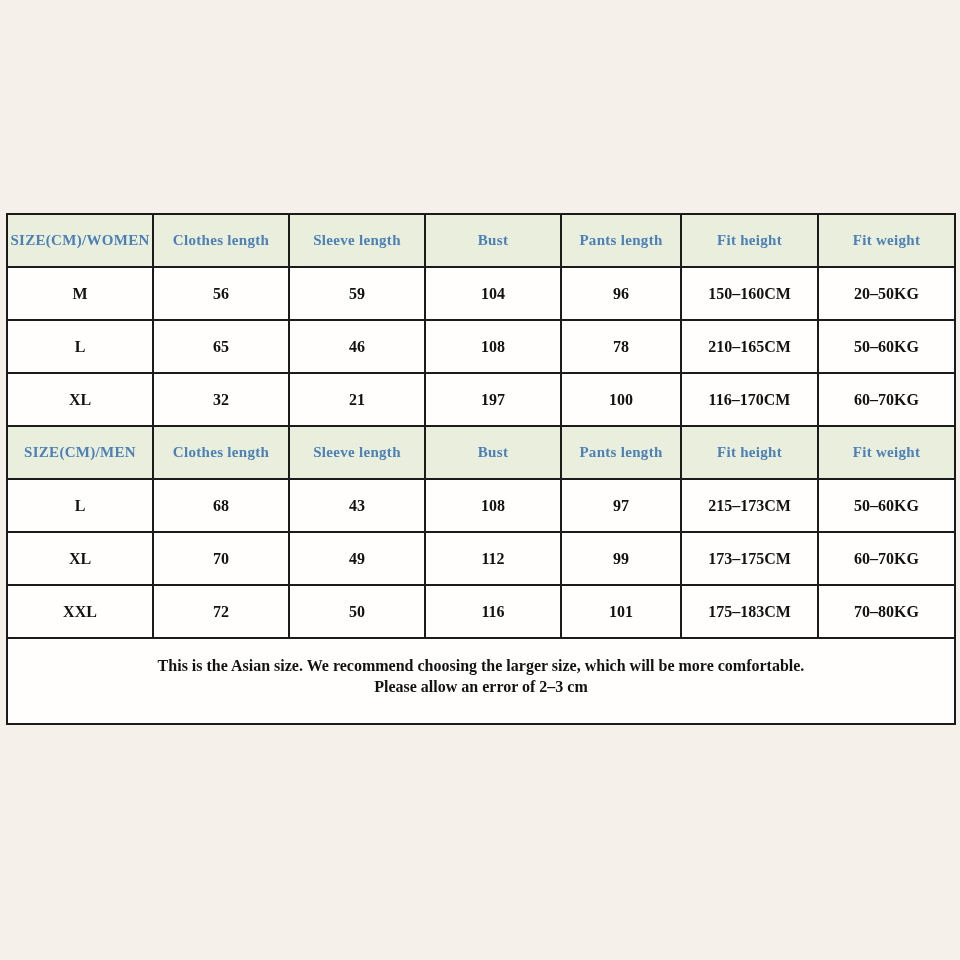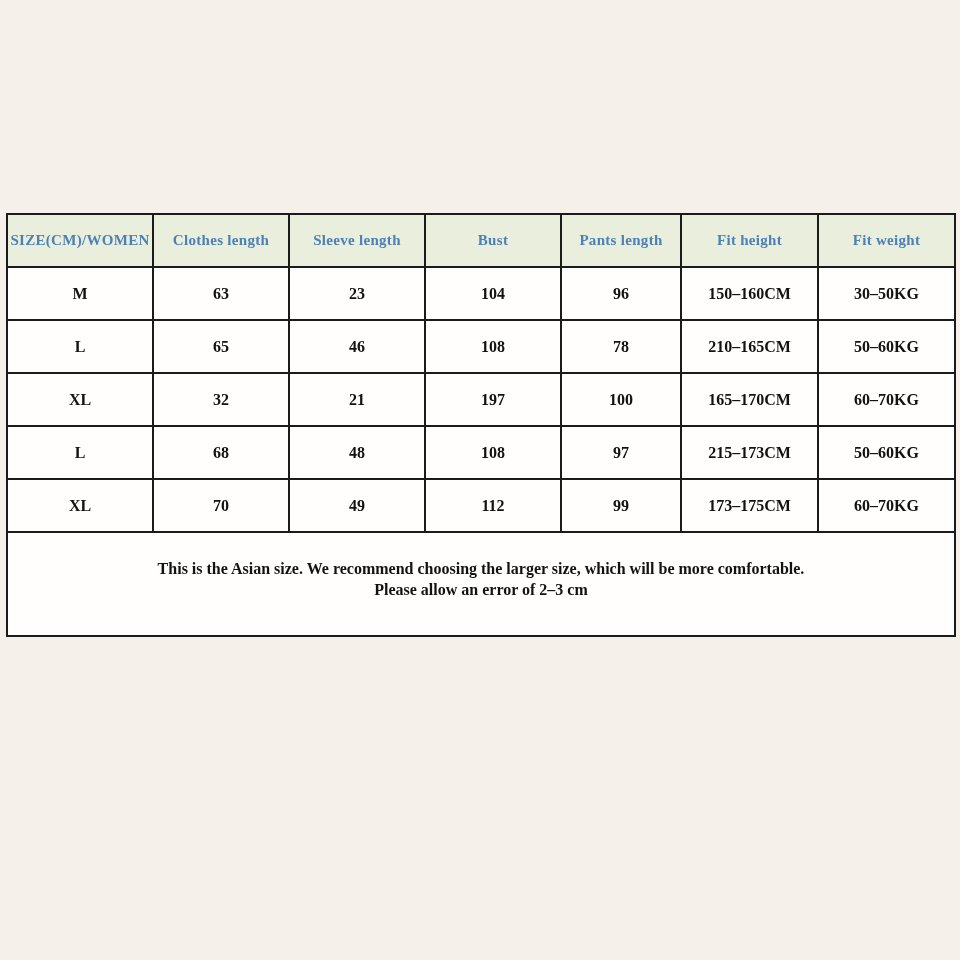--- a/index.html
+++ b/index.html
@@ -33,21 +33,21 @@
     overflow: hidden;
   }
   tr.data-row { height: 53px; }
   tr.header-row { height: 53px; }
   tr.header-row td {
     background: #e9efdc;
     color: #4d80b5;
     font-size: 15px;
     letter-spacing: 0.3px;
   }
-  tr.note-row { height: 104px; }
+  tr.note-row { height: 86px; }
   td.note-cell {
     background: #fffefd;
     font-size: 16px;
     line-height: 21px;
     padding-bottom: 10px;
   }
   td.note-cell .note-line {
     margin: 0 8px;
   }
 </style>
@@ -69,63 +69,81 @@
       <td>SIZE(CM)/WOMEN</td>
       <td>Clothes length</td>
       <td>Sleeve length</td>
       <td>Bust</td>
       <td>Pants length</td>
       <td>Fit height</td>
       <td>Fit weight</td>
     </tr>
     <tr class="data-row">
       <td>M</td>
-      <td>63</td>
-      <td>23</td>
+      <td>56</td>
+      <td>59</td>
       <td>104</td>
       <td>96</td>
       <td>150–160CM</td>
-      <td>30–50KG</td>
+      <td>20–50KG</td>
     </tr>
     <tr class="data-row">
       <td>L</td>
       <td>65</td>
       <td>46</td>
       <td>108</td>
       <td>78</td>
       <td>210–165CM</td>
       <td>50–60KG</td>
     </tr>
     <tr class="data-row">
       <td>XL</td>
       <td>32</td>
       <td>21</td>
       <td>197</td>
       <td>100</td>
-      <td>165–170CM</td>
+      <td>116–170CM</td>
       <td>60–70KG</td>
+    </tr>
+    <tr class="header-row">
+      <td>SIZE(CM)/MEN</td>
+      <td>Clothes length</td>
+      <td>Sleeve length</td>
+      <td>Bust</td>
+      <td>Pants length</td>
+      <td>Fit height</td>
+      <td>Fit weight</td>
     </tr>
     <tr class="data-row">
       <td>L</td>
       <td>68</td>
-      <td>48</td>
+      <td>43</td>
       <td>108</td>
       <td>97</td>
       <td>215–173CM</td>
       <td>50–60KG</td>
     </tr>
     <tr class="data-row">
       <td>XL</td>
       <td>70</td>
       <td>49</td>
       <td>112</td>
       <td>99</td>
       <td>173–175CM</td>
       <td>60–70KG</td>
     </tr>
+    <tr class="data-row">
+      <td>XXL</td>
+      <td>72</td>
+      <td>50</td>
+      <td>116</td>
+      <td>101</td>
+      <td>175–183CM</td>
+      <td>70–80KG</td>
+    </tr>
     <tr class="note-row">
       <td class="note-cell" colspan="7">
         <div class="note-line">This is the Asian size. We recommend choosing the larger size, which will be more comfortable.</div>
         <div class="note-line">Please allow an error of 2–3 cm</div>
       </td>
     </tr>
   </tbody>
 </table>
 
 </body></html>

